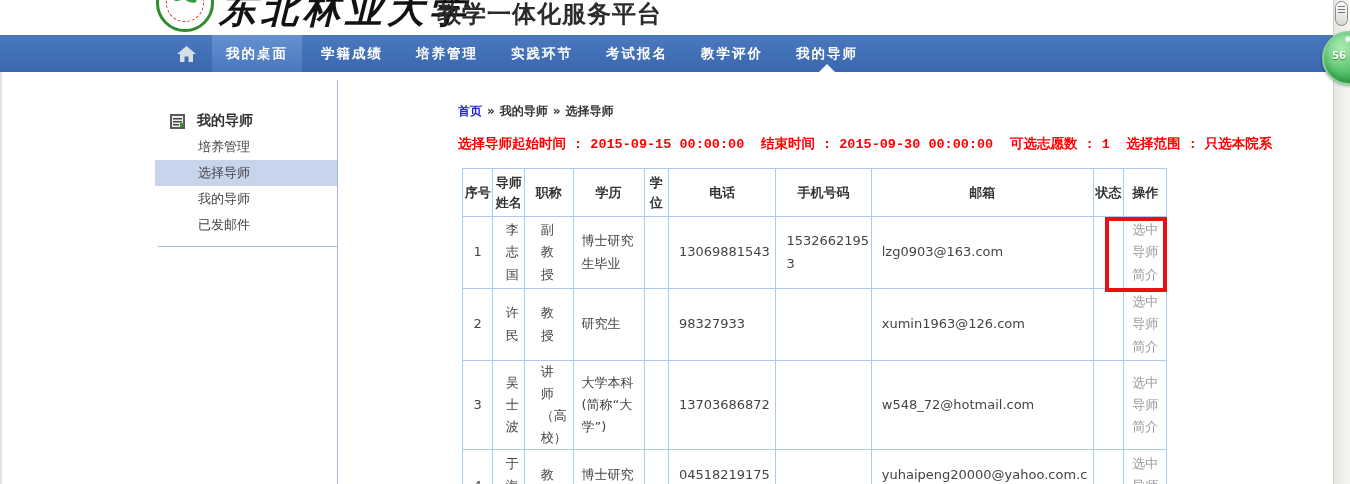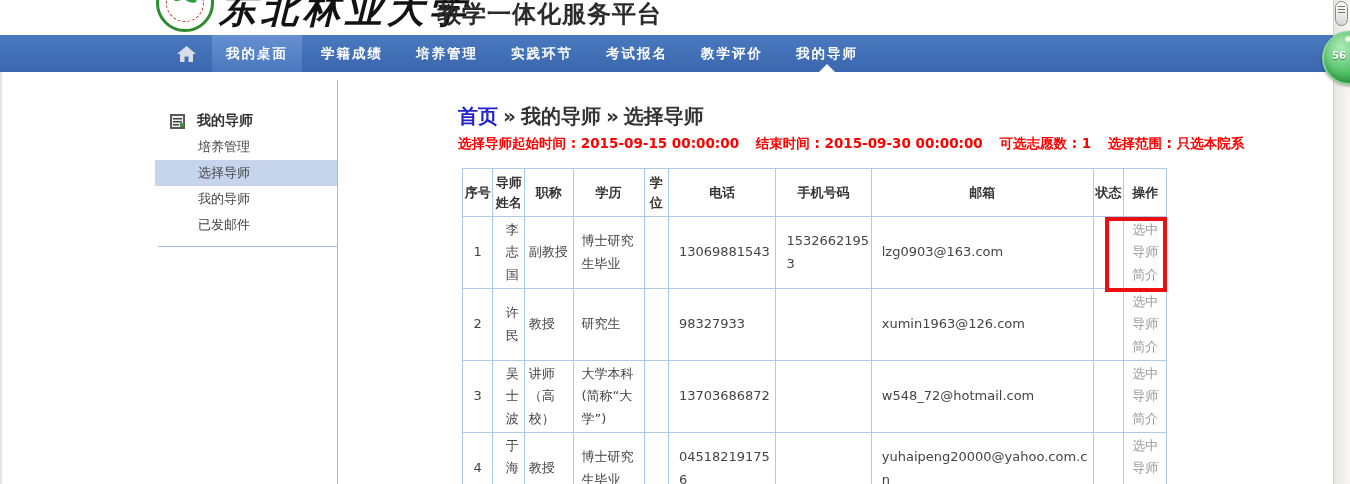--- a/index.html
+++ b/index.html
@@ -53,39 +53,39 @@
   .sidebar { position:absolute; left:155px; top:108px; width:182px; }
   .sidebar-header { display:flex; align-items:center; height:26px; padding-left:14px; font-size:14px; font-weight:bold; color:#333; }
   .sidebar-header .mi { margin-right:11px; display:inline-flex; }
   .sidebar-item { height:26px; line-height:26px; padding-left:43px; font-size:13px; color:#444; cursor:pointer; }
   .sidebar-item.selected { background:#c6d4ec; }
   .sidebar-divider { position:absolute; left:158px; top:246px; width:179px; height:1px; background:#a9bcd9; }
   .v-divider { position:absolute; left:337px; top:80px; height:404px; width:1px; background:#aab9d4; }
   .left-edge { position:absolute; left:0; top:72px; bottom:0; width:3px; background:linear-gradient(to right,#d9d9d9,rgba(255,255,255,0)); }
 
   
-  .breadcrumb { position:absolute; left:458px; top:103px; font-size:20px; font-weight:bold; color:#333; }
+  .breadcrumb { position:absolute; left:458px; top:103px; font-size:12px; font-weight:bold; color:#333; }
   .breadcrumb a { color:#2323cb; text-decoration:none; cursor:pointer; }
   .crumb-sep { padding:0 5px; }
   .notice { position:absolute; left:458px; top:135px; font-size:13.5px; font-weight:bold; color:#f00; white-space:nowrap; }
-  .notice b { font-weight:bold; }
+  .notice b { font-weight:bold;font-family:Liberation Mono, monospace; }
   .notice .gap { display:inline-block; width:12px; }
 
   table.mentor-table {
     position:absolute; left:462px; top:168px; width:705px;
     border-collapse:collapse; table-layout:fixed; background:#fff; font-size:13px; color:#444;
   }
   .mentor-table th, .mentor-table td { border:1px solid #aacbe9; }
   .mentor-table thead th {
     height:48px; font-size:13px; font-weight:bold; color:#333; text-align:center;
     line-height:1.5; padding:1px; word-break:break-all;
   }
   .mentor-table tbody td { height:72px; vertical-align:middle; line-height:1.7; word-break:break-all; }
   .c-center { text-align:center; }
-  .c-pad { padding:0 4px; text-align:left; }
+  .c-pad { padding:0 16px; text-align:left; }
   .c-pad10 { padding-left:10px; text-align:left; }
   .name-cell { text-align:right; padding:0 5px; }
   .edu-cell { padding:0 8px; text-align:left; }
   .op-cell { text-align:center; }
   .op-link { display:block; width:30px; margin:0 auto; color:#9a9a9a; text-decoration:none; cursor:pointer; word-break:break-all; line-height:1.7; }
 
   
   .annotation-box {
     position:absolute; left:1105px; top:217px; width:62px; height:75px;
     border:4px solid #ec0f0f; z-index:50; pointer-events:none;

